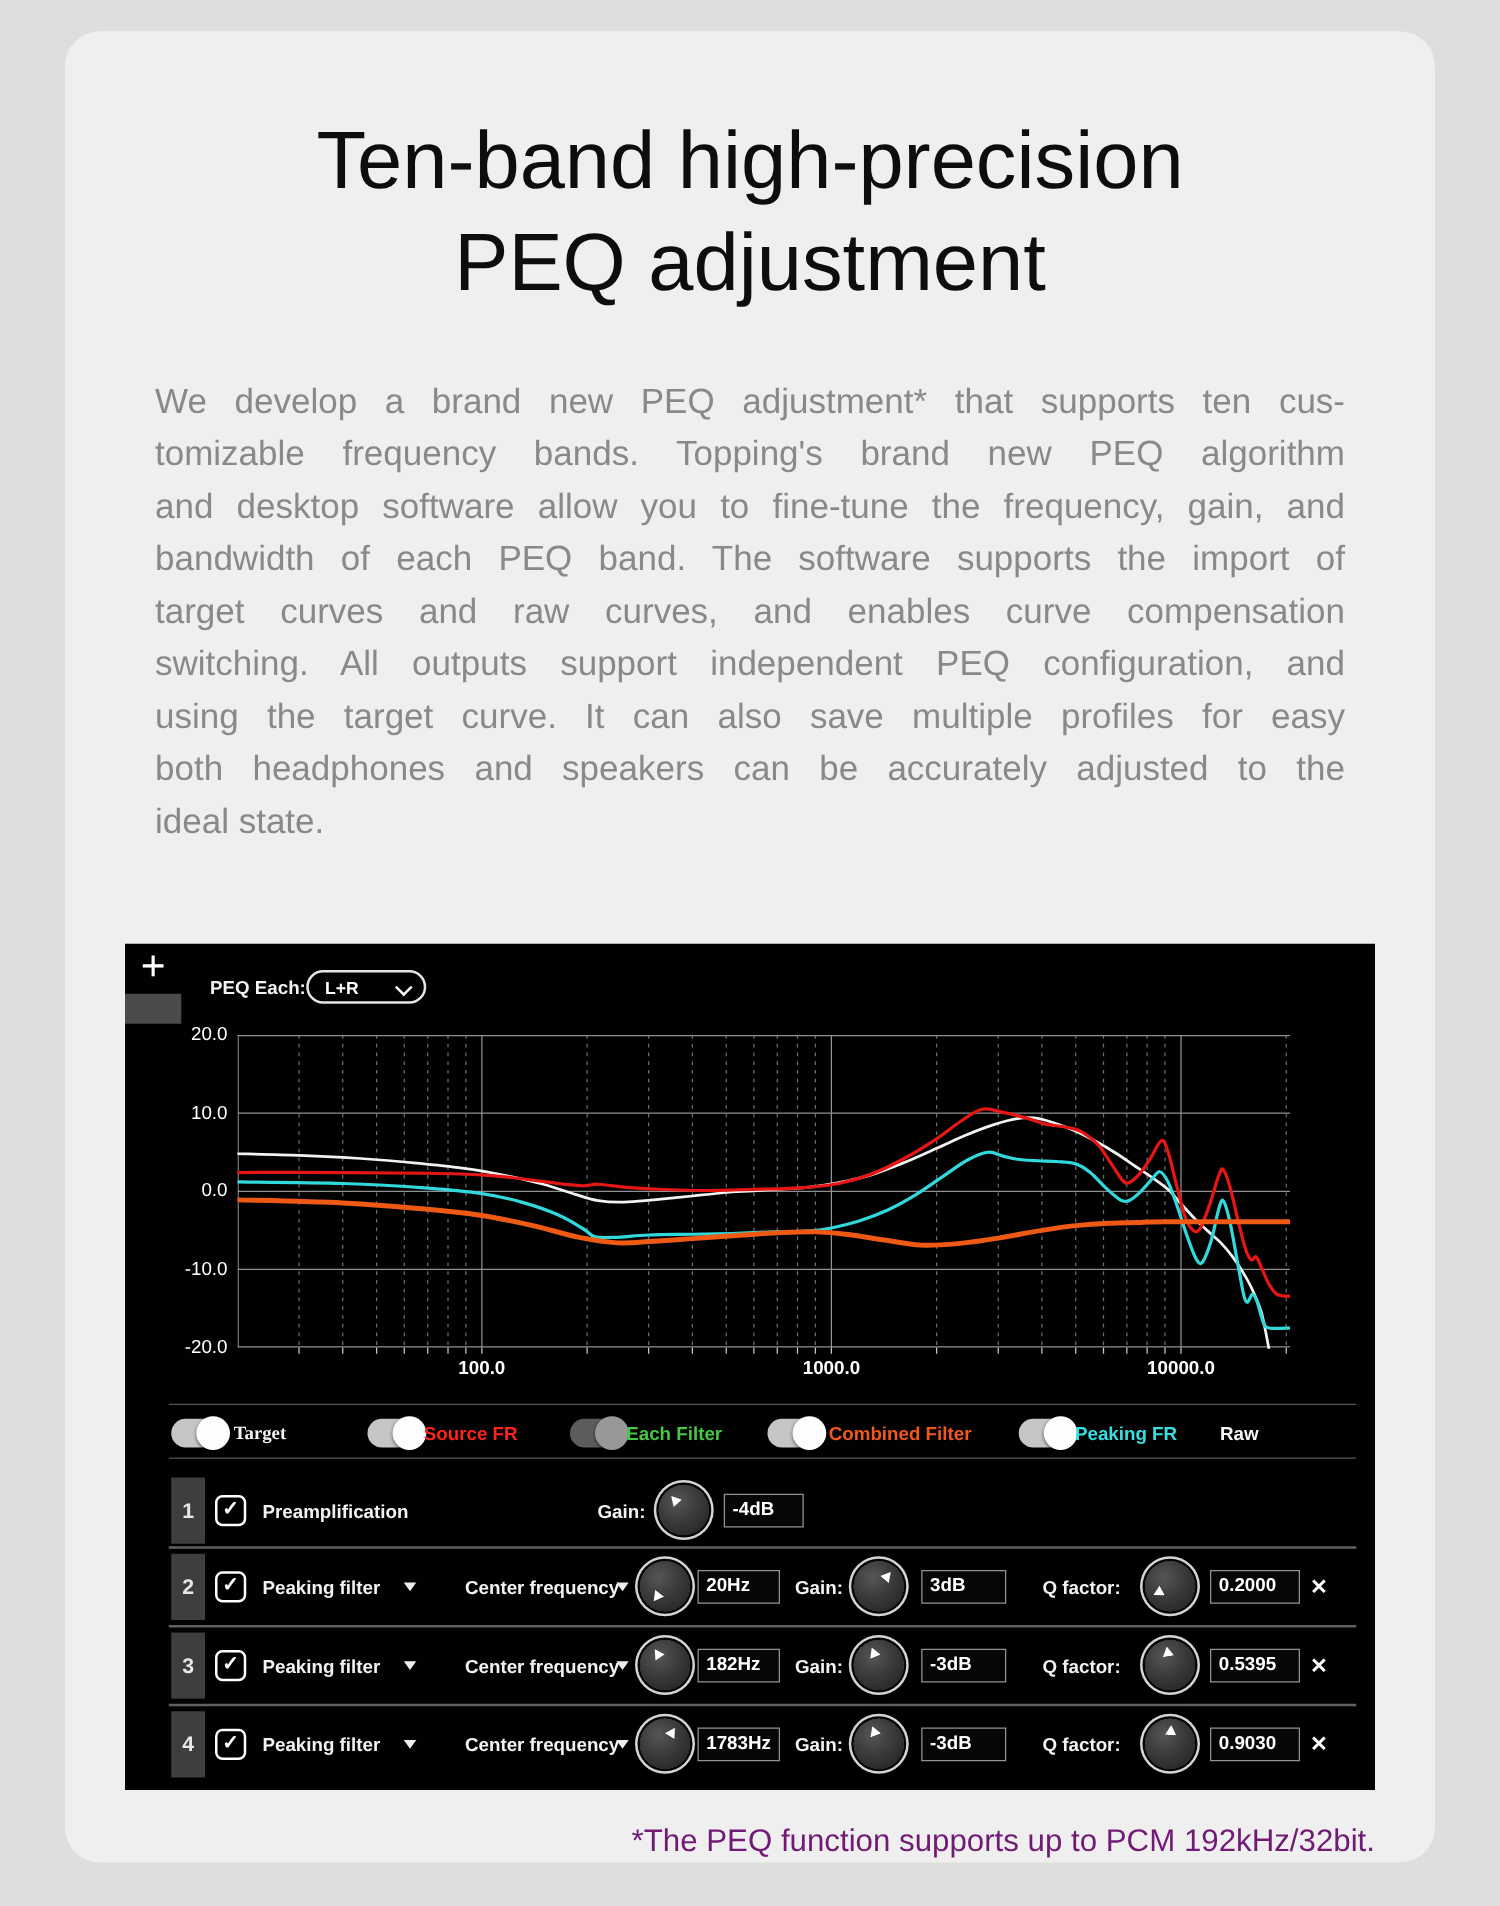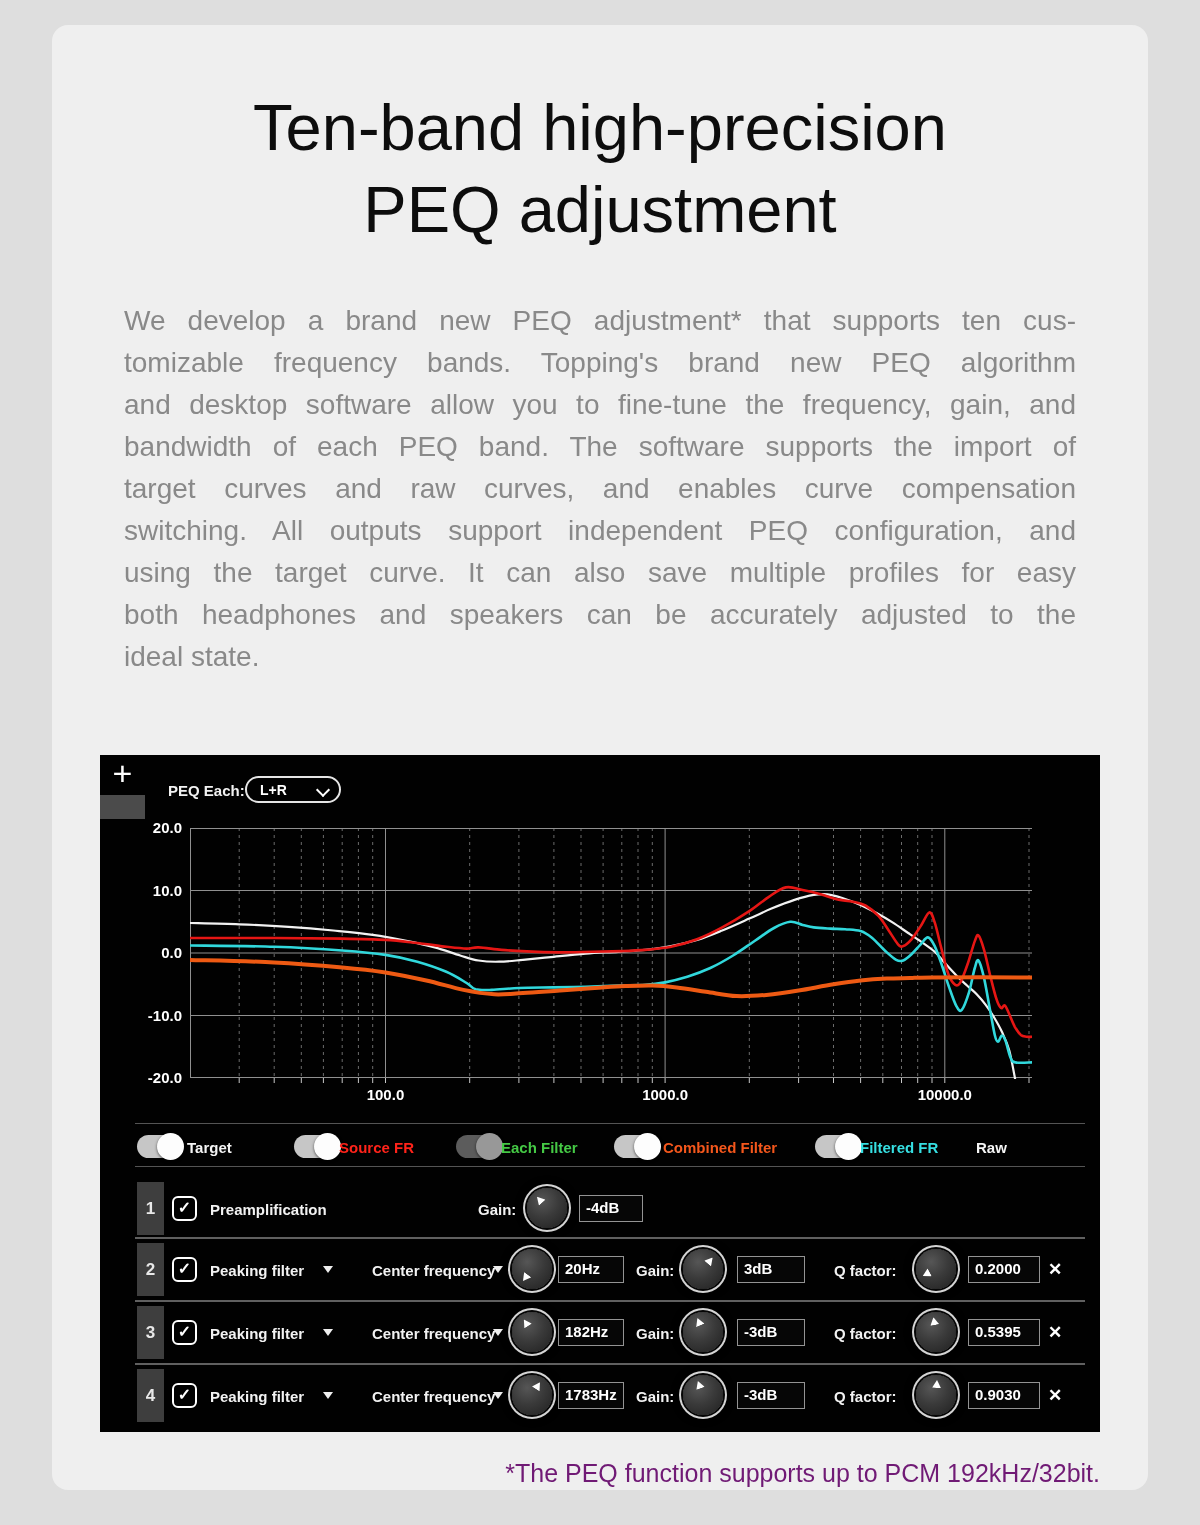--- a/index.html
+++ b/index.html
@@ -1,33 +1,33 @@
 <!DOCTYPE html>
 <html><head>
 <meta charset="utf-8">
 <style>
   html,body{margin:0;padding:0;background:#dedede;width:1200px;height:1525px;
     font-family:"Liberation Sans",sans-serif;-webkit-font-smoothing:antialiased;}
-  .card{position:relative;width:1096px;height:1465px;margin:25px 52px;background:#efefef;border-radius:16px;}
+  .card{position:relative;width:1096px;height:1465px;margin:25px 52px;background:#efefef;border-radius:28px;}
   .title{margin:0;padding-top:62px;text-align:center;font-weight:400;font-size:65px;line-height:82px;color:#0d0d0d;letter-spacing:0;}
   .intro{margin:49px 72px 0 72px;color:#898989;font-size:28px;line-height:42px;}
   .para-line{text-align:justify;text-align-last:justify;white-space:nowrap;}
   .para-line.last{text-align-last:left;}
   .panel{position:absolute;left:48px;top:730px;width:1000px;height:677px;background:#010101;color:#f0f0f0;overflow:hidden;}
   .side-plus{position:absolute;left:0;top:0;width:45px;height:39px;color:#fff;
     font-size:34px;line-height:36px;text-align:center;font-weight:400;cursor:pointer;}
   .side-strip{position:absolute;left:0;top:40px;width:45px;height:24px;background:#4b4b4b;}
   .mode-label{position:absolute;left:68px;top:27px;font-weight:700;font-size:15px;color:#f2f2f2;}
   .mode-select{position:absolute;left:145px;top:21px;width:96px;height:27px;border:2px solid #e5e5e5;border-radius:15px;
     box-sizing:border-box;display:flex;align-items:center;cursor:pointer;}
   .mode-select .val{margin-left:13px;font-weight:700;font-size:14px;color:#fff;}
   .chev{position:absolute;right:11px;top:7px;width:8px;height:8px;border-right:2.5px solid #fff;border-bottom:2.5px solid #fff;
     transform:rotate(45deg);}
   .chartwrap{position:absolute;left:90px;top:73px;width:842px;height:258px;}
-  .ylab{position:absolute;width:64px;left:18px;text-align:right;font-weight:700;font-size:15px;color:#fff;}
+  .ylab{position:absolute;width:64px;left:18px;text-align:right;font-weight:400;font-size:15px;color:#fff;}
   .xlab{position:absolute;width:90px;text-align:center;top:331px;font-weight:700;font-size:15px;color:#fff;}
   .hair{position:absolute;left:35px;width:950px;height:1px;background:#545454;}
   .tg{position:absolute;top:380px;width:44px;height:23px;border-radius:12px;background:#c6c6c6;cursor:pointer;}
   .tg::after{content:"";position:absolute;right:-3px;top:-2px;width:27px;height:27px;border-radius:50%;background:#fdfdfd;
     box-shadow:0 1px 3px rgba(0,0,0,.6);}
   .tg.off{background:#5c5c5c;}
   .tg.off::after{background:#989898;}
   .lglab{position:absolute;top:384px;font-weight:700;font-size:15px;white-space:nowrap;}
   .frow{position:absolute;left:0;width:1000px;height:53px;}
   .rowsep{position:absolute;left:35px;width:950px;height:2px;background:#606060;}
@@ -156,29 +156,29 @@
       </div>
     <div id="xlabels">
         <div class="xlab" style="left: 240.479px;">100.0</div>
         <div class="xlab" style="left: 520.146px;">1000.0</div>
         <div class="xlab" style="left: 799.813px;">10000.0</div>
       </div>
 
     <div class="hair" style="top:368px"></div>
     <div id="legend">
         <div class="tg" style="left: 37px;"></div>
-        <span class="lglab" style="left: 87px; color: rgb(245, 245, 245);">Target</span>
+        <span class="lglab" style="left: 87px; color: rgb(245, 245, 245); font-family: Liberation Serif, serif;">Target</span>
         <div class="tg" style="left: 194px;"></div>
         <span class="lglab" style="left: 239px; color: rgb(255, 35, 26);">Source FR</span>
         <div class="tg off" style="left: 356px;"></div>
         <span class="lglab" style="left: 401px; color: rgb(69, 201, 69);">Each Filter</span>
         <div class="tg" style="left: 514px;"></div>
         <span class="lglab" style="left: 563px; color: rgb(244, 87, 28);">Combined Filter</span>
         <div class="tg" style="left: 715px;"></div>
-        <span class="lglab" style="left: 760px; color: rgb(54, 223, 226);">Filtered FR</span>
+        <span class="lglab" style="left: 760px; color: rgb(54, 223, 226);">Peaking FR</span>
         <span class="lglab" style="left: 876px; color: rgb(245, 245, 245);">Raw</span>
       </div>
     <div class="hair" style="top:411px"></div>
 
     <div id="rows">
         <div class="frow" style="top: 427px;">
           <div class="ntab">1</div>
           <div class="cb">✓</div>
           <span class="flab" style="left:110px">Preamplification</span>
           <span class="flab" style="left:378px">Gain:</span>

